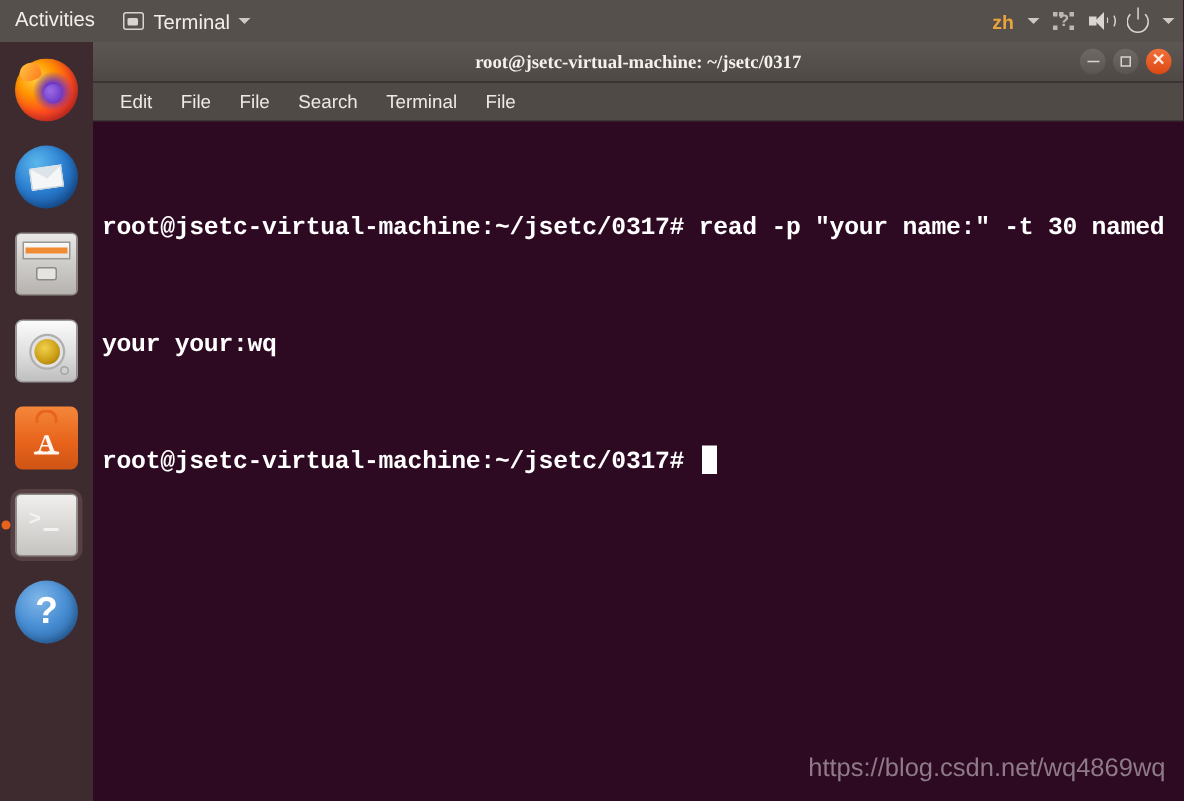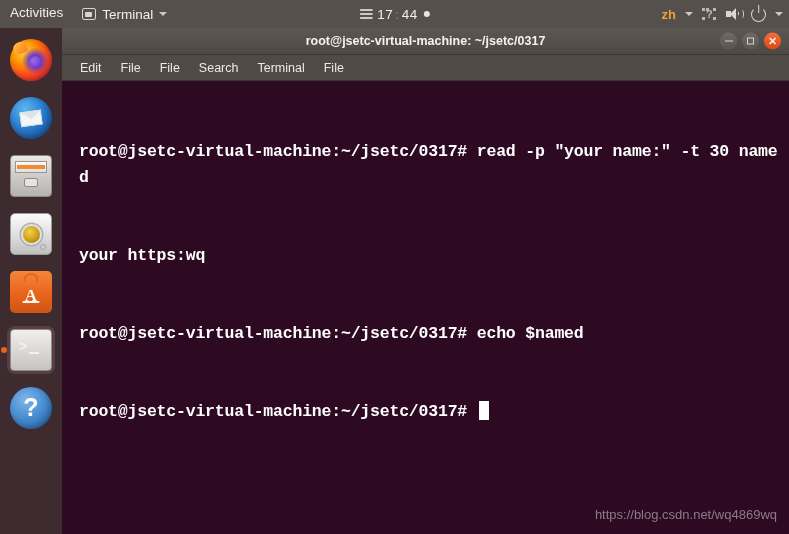--- a/index.html
+++ b/index.html
@@ -244,21 +244,21 @@
     z-index:10;
   }
   #title-bar{
     height:27px; flex:0 0 27px;
     background:linear-gradient(180deg,#5C5752 0%,#4E4944 100%);
     display:flex; align-items:center; justify-content:center;
     position:relative;
     border-bottom:1px solid #3B3733;
   }
   #window-title{
-    color:#F4F1EE; font-size:12.5px; font-weight:bold;
+    color:#F4F1EE; font-size:12.5px; font-weight:bold;font-family:Liberation Serif, serif;
   }
   #win-buttons{
     position:absolute; right:8px; top:50%; transform:translateY(-50%);
     display:flex; gap:5px; align-items:center;
   }
   .wbtn{
     width:17px;height:17px;border-radius:50%;
     display:flex;align-items:center;justify-content:center;
     font-size:10px; color:#2E2A27;
   }
@@ -279,67 +279,55 @@
   .menu-item{
     color:#EDE9E5; font-size:12.5px;
     padding:3px 8px; border-radius:3px;
     cursor:default;
   }
 
   #terminal-body{
     flex:1; background:#2D0A22;
     position:relative; overflow:hidden;
     padding:4px 0 0 2px;
-    margin-left:11px;
   }
   #terminal-text{
     font-family:"Liberation Mono","DejaVu Sans Mono",monospace;
     font-size:16.5px;
     line-height:26px;
     color:#FFFFFF;
     font-weight:bold;
     white-space:pre-wrap;
     word-break:break-all;
     padding:2px 6px 0 4px;
     letter-spacing:-0.2px;
   }
   .tline{ display:block; }
   .cursor{
     display:inline-block; width:10px; height:19px;
     background:#FFFFFF; vertical-align:-4px; margin-left:2px;
   }
   #watermark{
     position:absolute; right:12px; bottom:12px;
-    color:#8E7A88; font-size:13px;
+    color:#8E7A88; font-size:17px;
     font-family:"Liberation Sans", sans-serif;
   }
 </style>
 </head>
 <body>
 
 <div id="top-bar">
   <div id="activities">Activities</div>
 
   <div id="app-menu">
     <span class="app-ico"></span>
     <span id="app-menu-label">Terminal</span>
     <span class="caret"></span>
   </div>
 
-  <div id="clock-area">
-    <span class="hamburger">
-      <i></i>
-        <i></i>
-        <i></i>
-    </span>
-    <span id="clock-text">
-      <span>17</span><span class="colon">:</span><span>44</span>
-    </span>
-    <span class="notif-dot"></span>
-  </div>
 
   <div id="tray">
     <span id="lang-ind">zh</span>
     <span class="caret"></span>
     <span class="tray-icon">
       <span class="kbd-ico">
         <span style="left:0;top:0"></span>
           <span style="left:11px;top:0"></span>
         <span style="left:0;top:9px"></span>
           <span style="left:11px;top:9px"></span>
@@ -426,21 +414,20 @@
     <span class="menu-item">File</span>
     <span class="menu-item">File</span>
     <span class="menu-item">Search</span>
     <span class="menu-item">Terminal</span>
     <span class="menu-item">File</span>
   </div>
 
   <div id="terminal-body">
     <div id="terminal-text">
       <span class="tline">root@jsetc-virtual-machine:~/jsetc/0317# read -p "your name:" -t 30 named</span>
-      <span class="tline">your https:wq</span>
-      <span class="tline">root@jsetc-virtual-machine:~/jsetc/0317# echo $named</span>
+      <span class="tline">your your:wq</span>
       <span class="tline"><span>root@jsetc-virtual-machine:~/jsetc/0317# </span><span class="cursor"></span></span>
     </div>
 
     <div id="watermark">https://blog.csdn.net/wq4869wq</div>
   </div>
 
 </div>
 
 </body></html>

